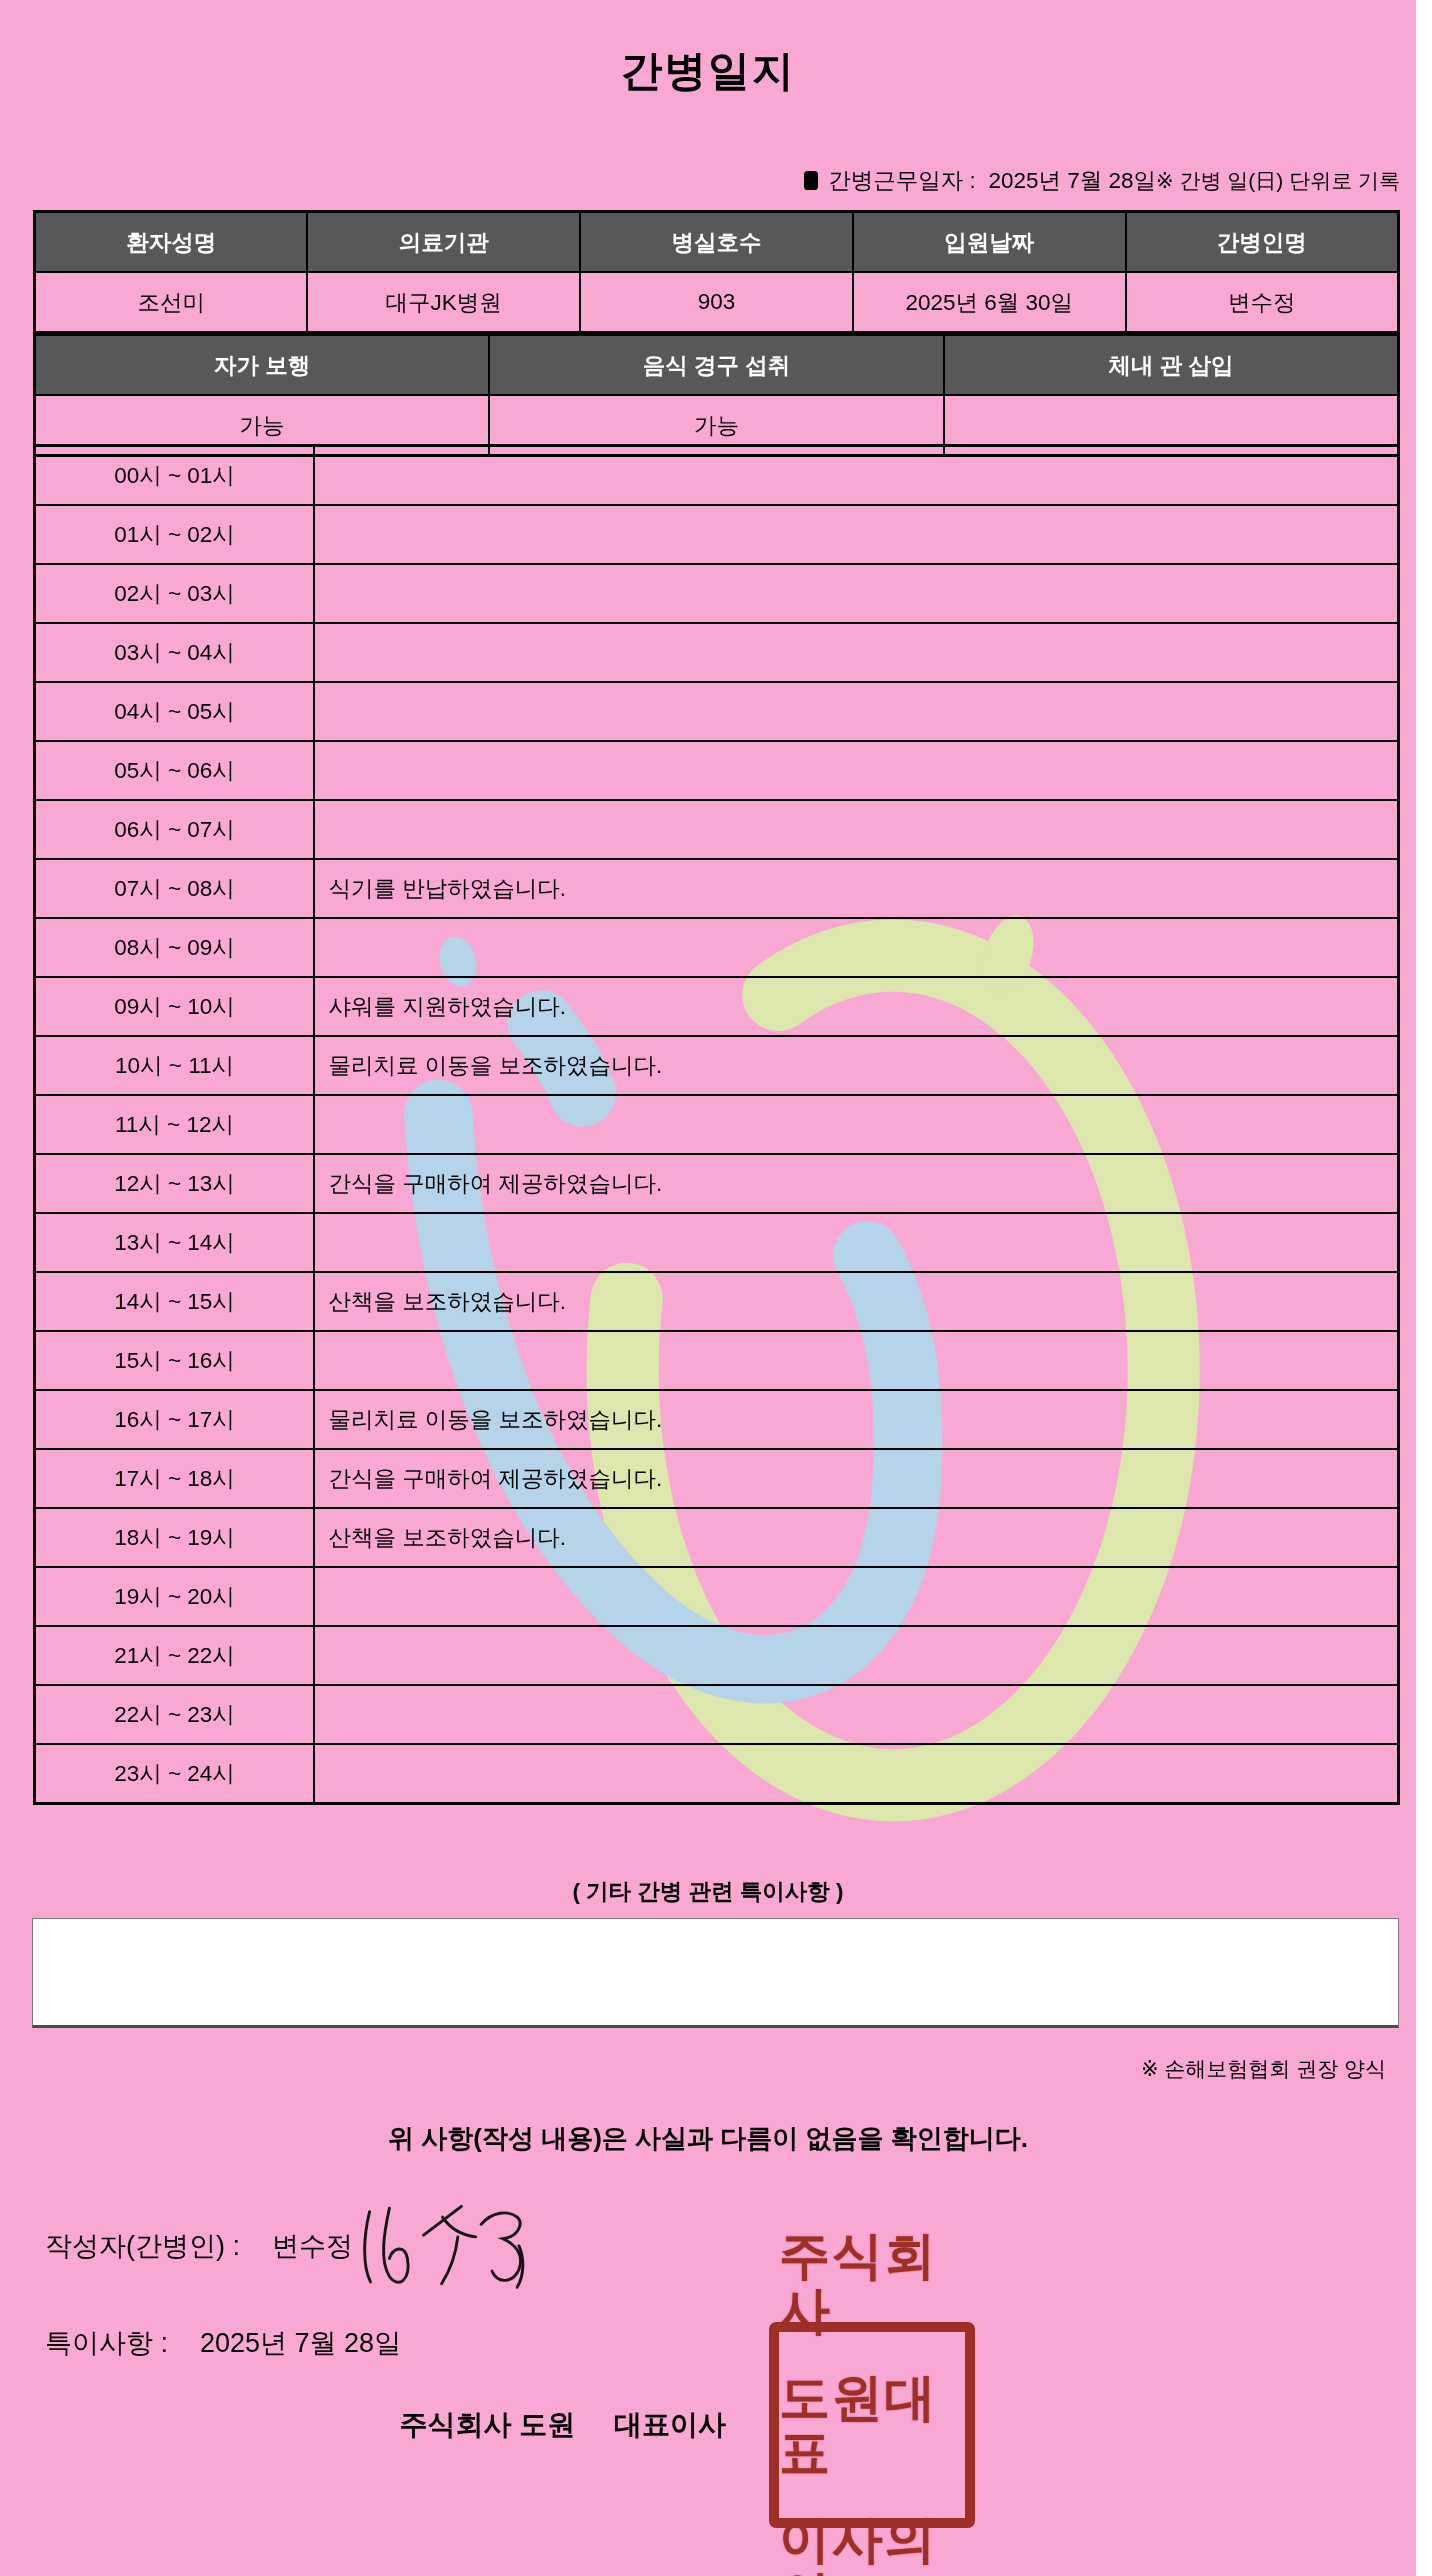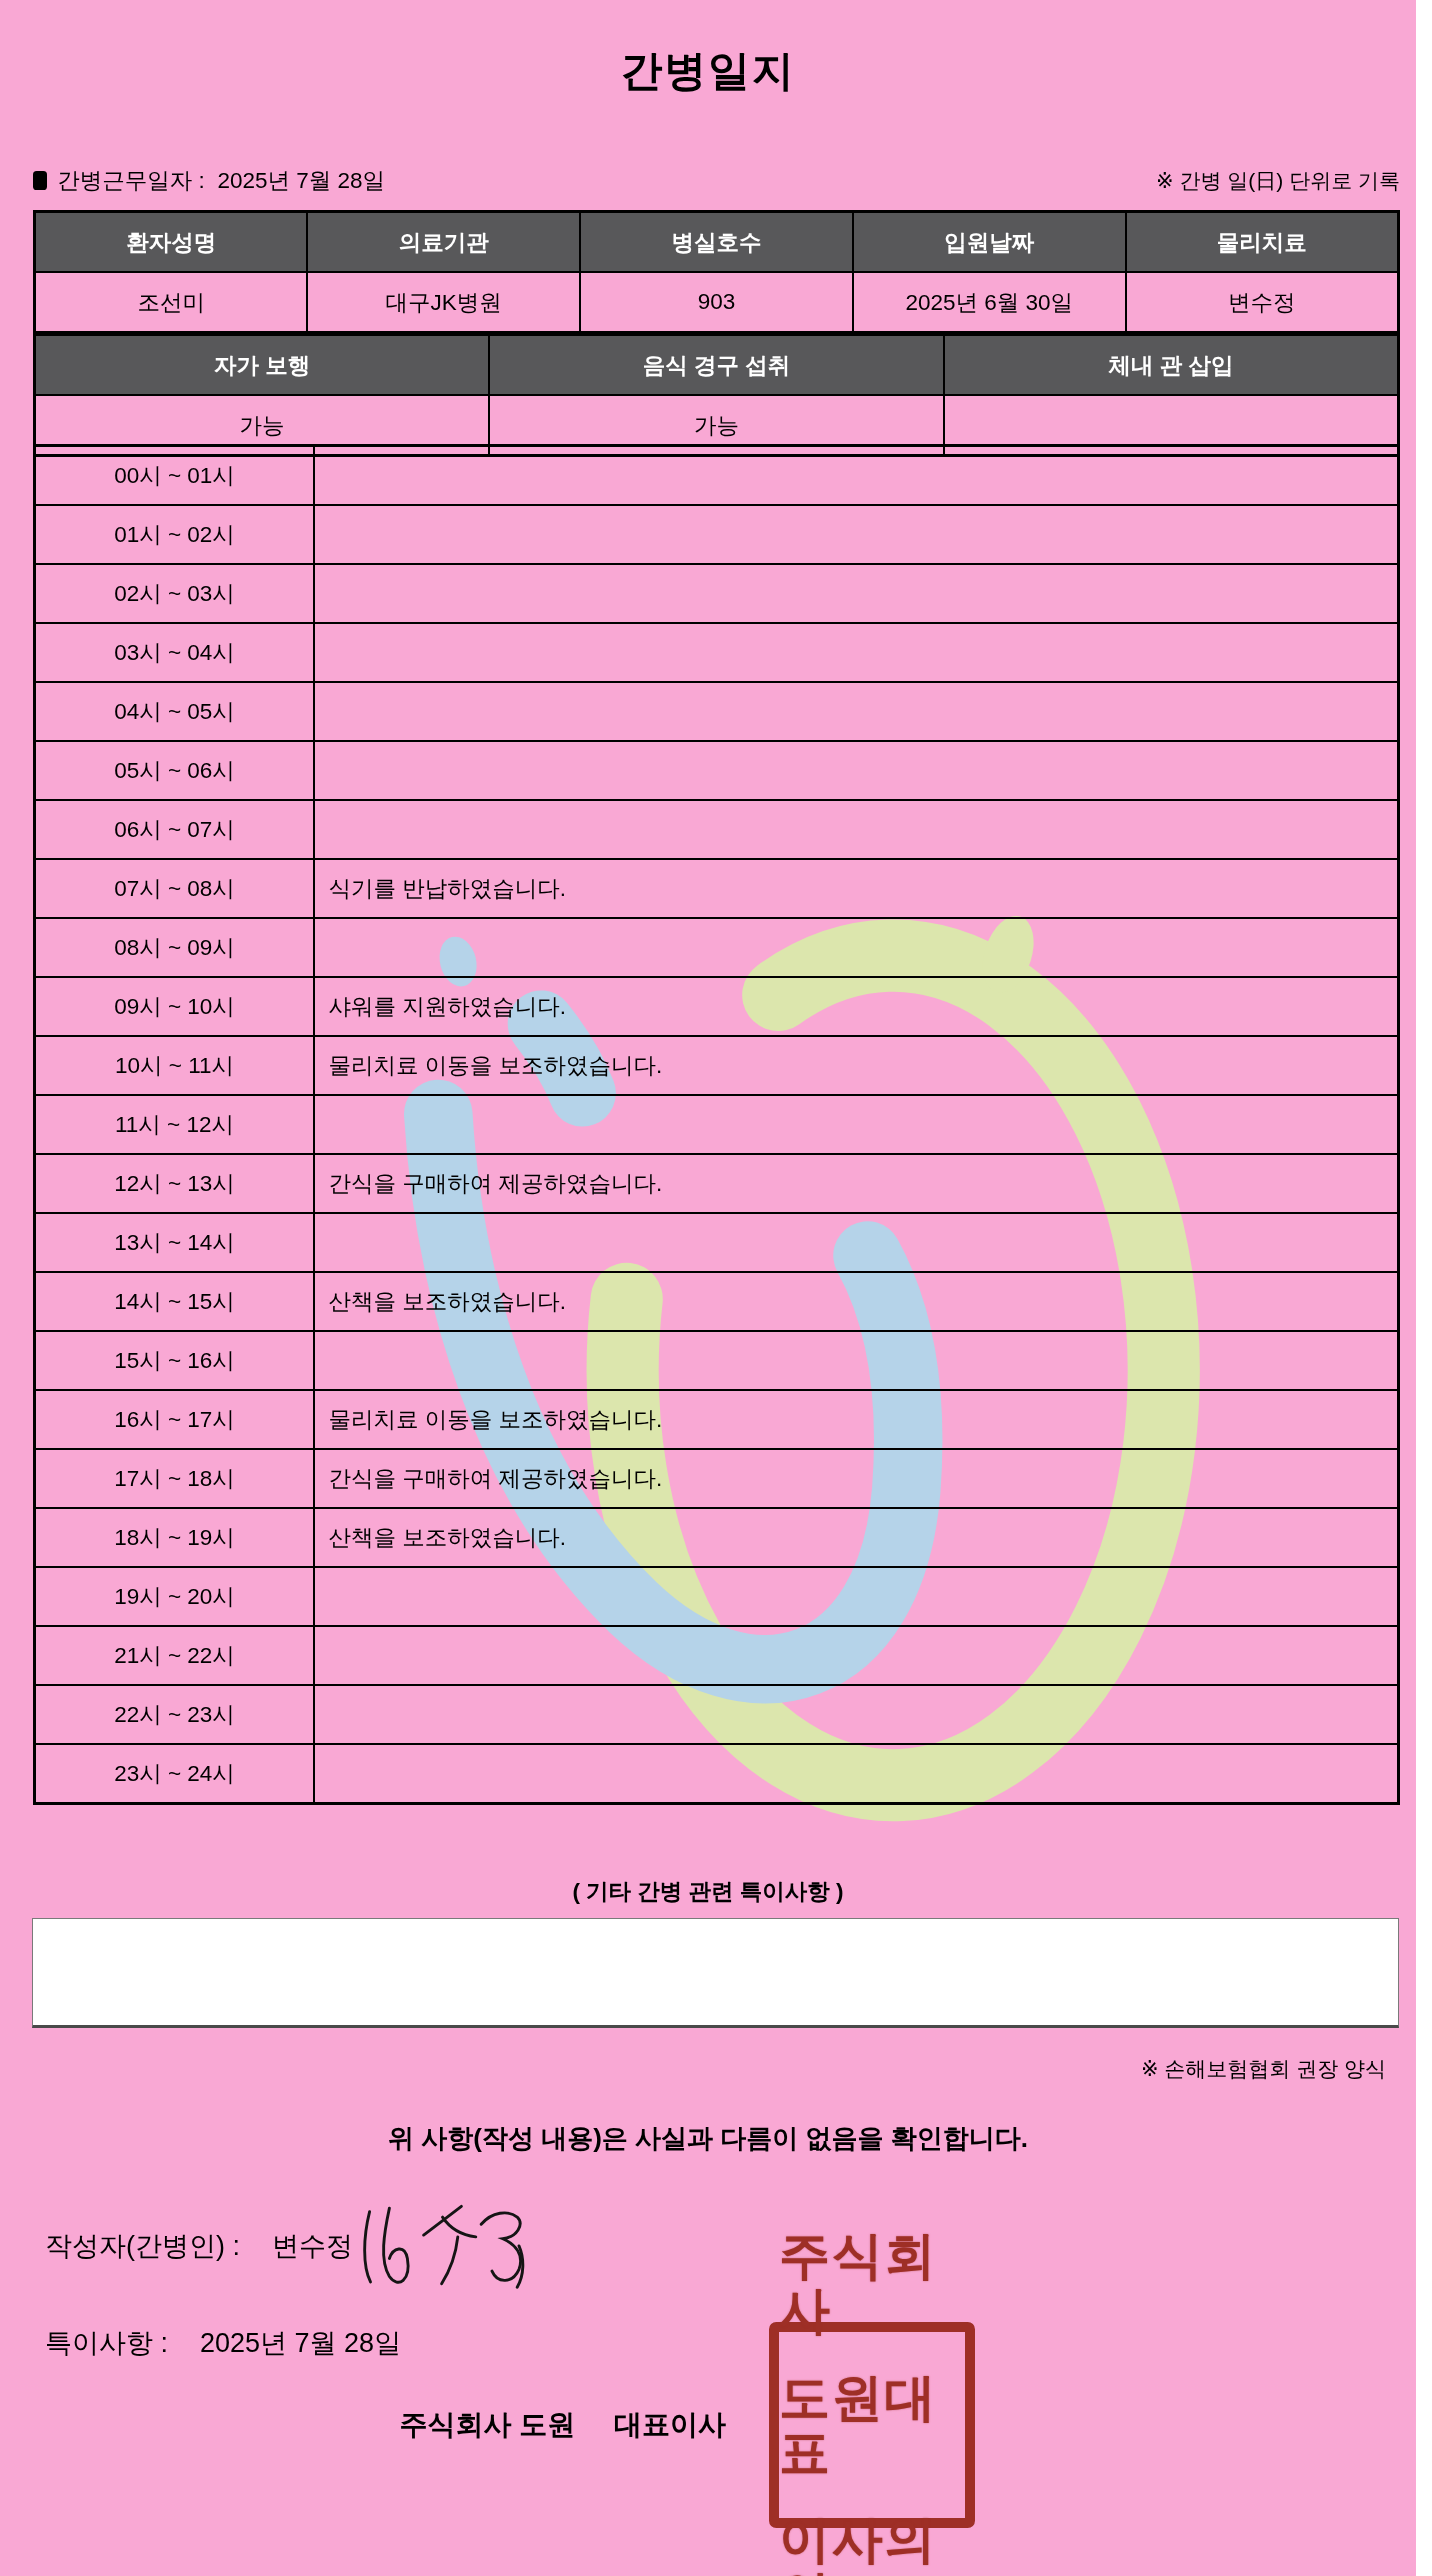--- a/index.html
+++ b/index.html
@@ -5,21 +5,21 @@
   html,body{margin:0;padding:0;background:#fff;}
   .page{
     position:relative;width:1416px;height:2576px;background:#f9a8d4;
     font-family:"Liberation Sans","DejaVu Sans",sans-serif;color:#000;overflow:hidden;
   }
   .wm{position:absolute;left:0;top:0;z-index:0;}
   .layer{position:absolute;z-index:1;}
 
   .title{top:43px;left:0;width:100%;text-align:center;font-size:42px;font-weight:bold;letter-spacing:1.8px;}
 
-  .meta{top:165px;left:33px;width:1367px;display:flex;justify-content:space-between;align-items:center;}
+  .meta{top:165px;left:33px;width:1367px;display:flex;justify-content:flex-end;align-items:center;}
   .meta-left{display:flex;align-items:center;font-size:22.5px;}
   .bullet{display:inline-block;width:13.5px;height:19px;background:#000;border-radius:3.6px;margin-right:10.8px;}
   .meta-left .lbl{margin-right:12.6px;}
   .meta-right{font-size:21px;}
 
   table{border-collapse:collapse;table-layout:fixed;width:1367px;background:transparent;}
   table,th,td{border:2.7px solid #000;}
   table{border-width:3.6px;padding-left:46px;}
   th{background:#58585a;color:#fff;font-weight:bold;font-size:22.5px;}
   td{font-size:22.5px;text-align:center;background:transparent;}
@@ -84,21 +84,21 @@
     <div class="meta-right">※ 간병 일(日) 단위로 기록</div>
   </div>
 
   <table class="layer tblA">
     <tbody>
         <tr>
       <th>환자성명</th>
       <th>의료기관</th>
       <th>병실호수</th>
       <th>입원날짜</th>
-      <th>물리치료</th>
+      <th>간병인명</th>
     </tr>
     <tr>
       <td>조선미</td>
       <td>대구JK병원</td>
       <td>903</td>
       <td>2025년 6월 30일</td>
       <td>변수정</td>
     </tr>
   </tbody>
     </table>

